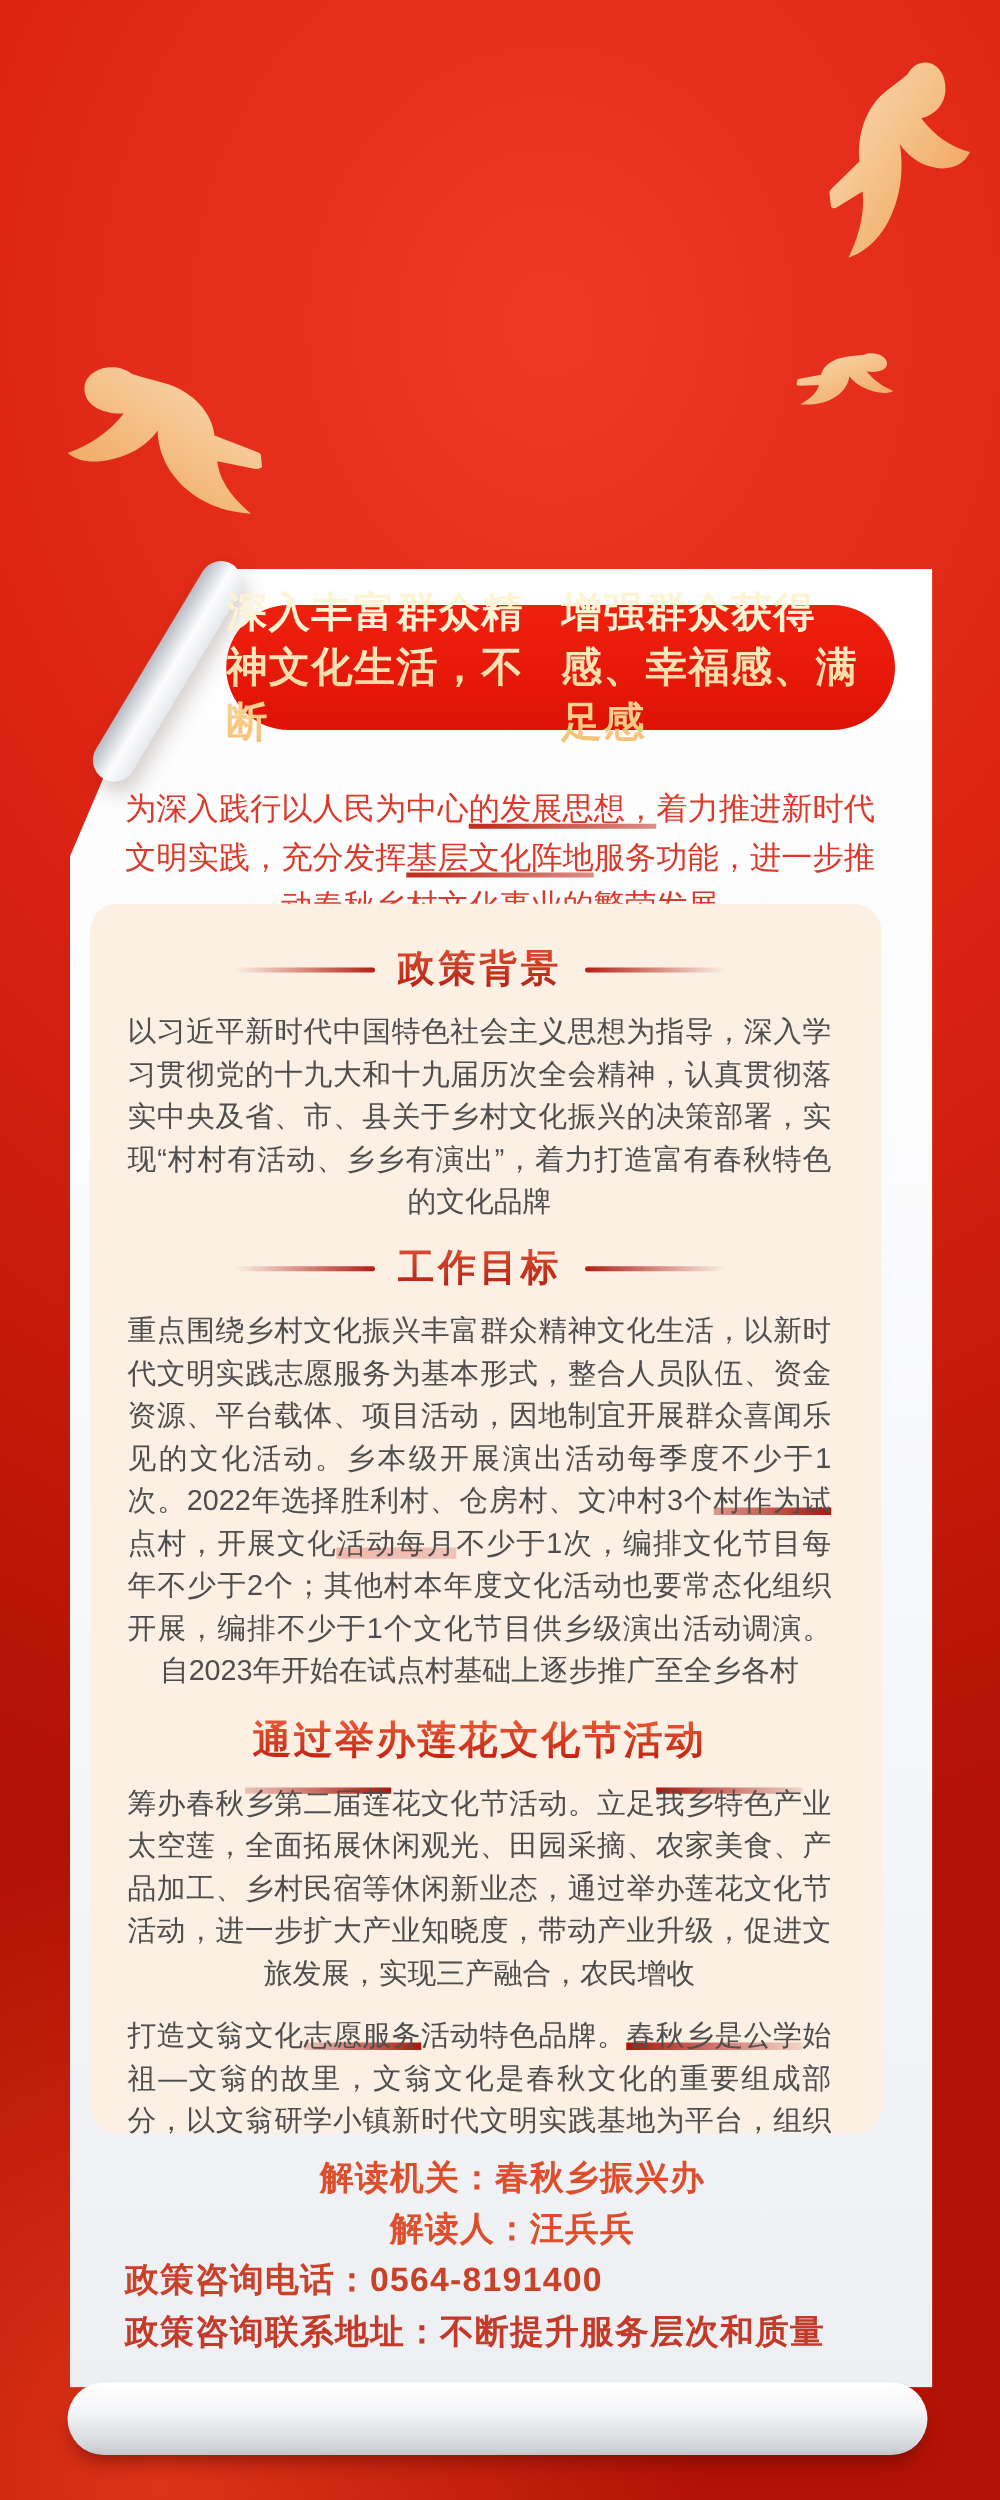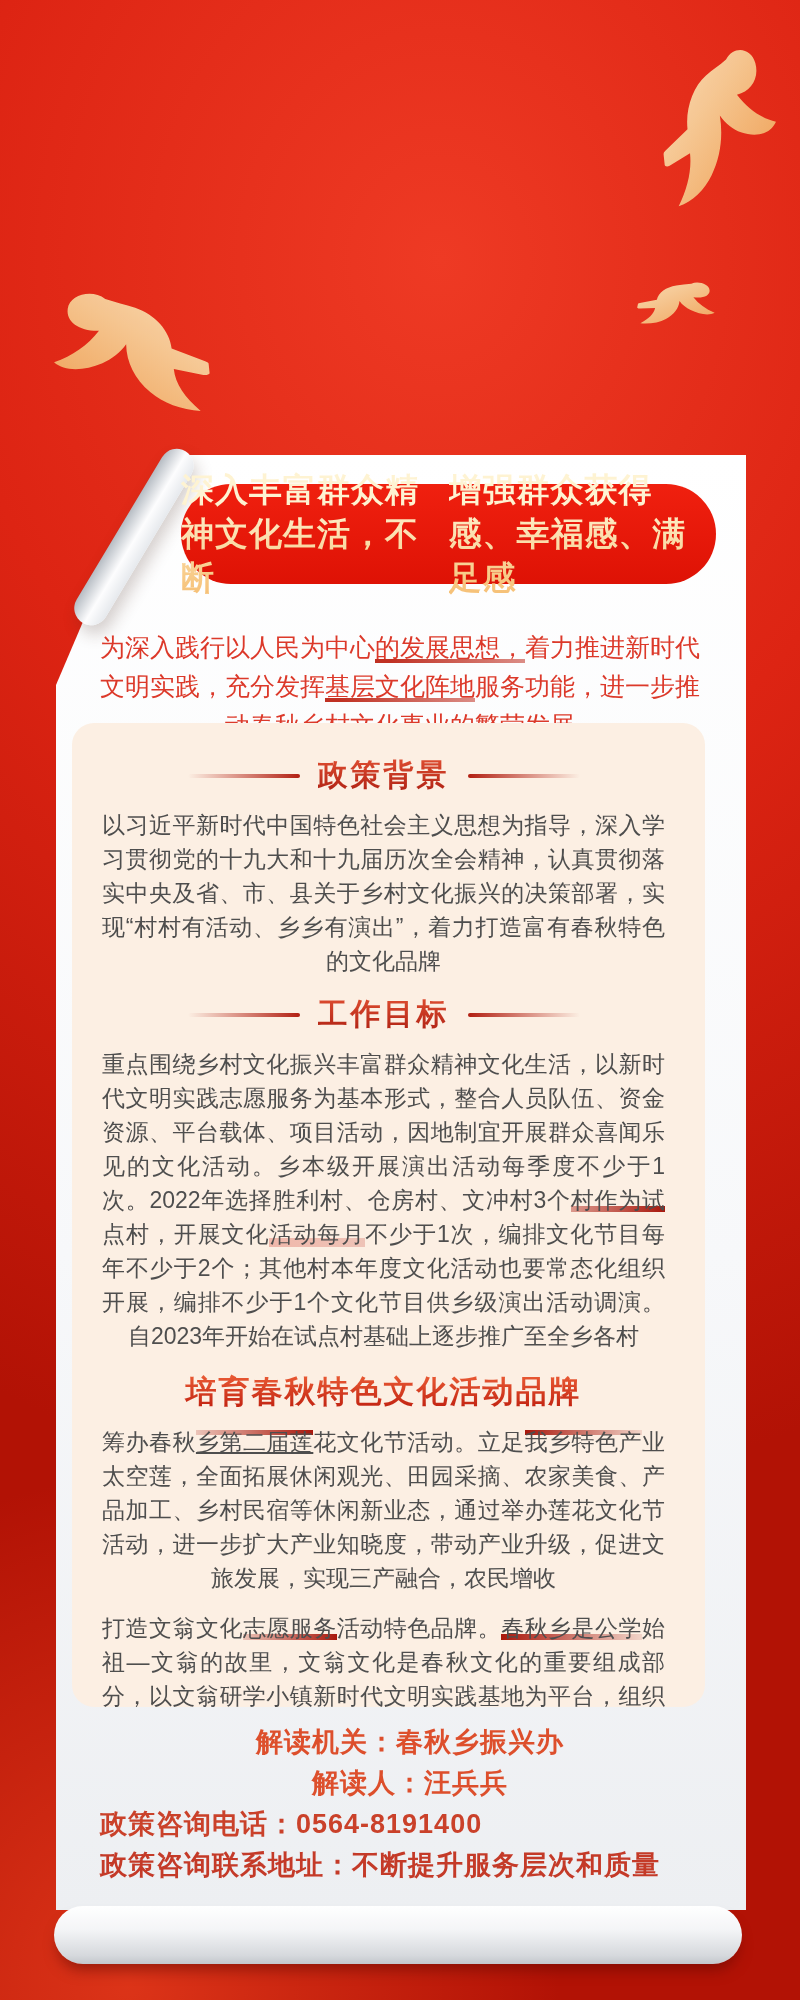--- a/index.html
+++ b/index.html
@@ -78,21 +78,21 @@
     text-align:justify;text-align-last:center;
   }
   .brand-title{
     margin:18px 0 12px 0;text-align:center;font-size:31px;font-weight:bold;letter-spacing:2px;
     background:linear-gradient(180deg,#e95a34 10%,#c12110 90%);
     -webkit-background-clip:text;background-clip:text;color:transparent;
   }
   
   .mk-under-dark{background:linear-gradient(90deg,rgba(169,23,12,.4),#a9170c) no-repeat 0 96%/100% 6px;}
   .mk-under-pink{background:linear-gradient(90deg,#f0b7aa,#eec3b7) no-repeat 0 100%/100% 9px;}
-  .mk-over-in  {background:linear-gradient(90deg,rgba(169,23,12,.2),#a9170c) no-repeat 0 1px/100% 5px;text-decoration:underline;}
+  .mk-over-in  {background:linear-gradient(90deg,rgba(169,23,12,.2),#a9170c) no-repeat 0 1px/100% 5px;}
   .mk-over-out {background:linear-gradient(90deg,#a9170c,rgba(169,23,12,.12)) no-repeat 0 1px/100% 5px;}
   .mk-under-in {background:linear-gradient(90deg,rgba(169,23,12,.2),#a9170c) no-repeat 0 96%/100% 6px;}
   .mk-under-out{background:linear-gradient(90deg,#a9170c,rgba(169,23,12,.12)) no-repeat 0 96%/100% 6px;}
   
   .contact{position:absolute;left:100px;top:1722px;width:620px;font-weight:bold;font-size:27px;}
   .contact div{line-height:41px;letter-spacing:1px;}
   .c1,.c2{color:#dd4f2c;text-align:center;}
   .c3{color:#ca412a;}
   .c4{color:#c43a28;}
   
@@ -149,21 +149,21 @@
     <p>以习近平新时代中国特色社会主义思想为指导，深入学习贯彻党的十九大和十九届历次全会精神，认真贯彻落实中央及省、市、县关于乡村文化振兴的决策部署，实现“村村有活动、乡乡有演出”，着力打造富有春秋特色的文化品牌</p>
 
     <div class="sec-head">
       <span class="dash dash-l"></span>
       <span class="sec-head-text">工作目标</span>
       <span class="dash dash-r"></span>
     </div>
 
     <p><span>重点围绕乡村文化振兴丰富群众精神文化生活，以新时代文明实践志愿服务为基本形式，整合人员队伍、资金资源、平台载体、项目活动，因地制宜开展群众喜闻乐见的文化活动。乡本级开展演出活动每季度不少于1次。2022年选择胜利村、仓房村、文冲村3个</span><span class="mk-under-dark">村作为试</span><span>点村，开展文化</span><span class="mk-under-pink">活动每月</span><span>不少于1次，编排文化节目每年不少于2个；其他村本年度文化活动也要常态化组织开展，编排不少于1个文化节目供乡级演出活动调演。自2023年开始在试点村基础上逐步推广至全乡各村</span></p>
 
-    <h3 class="brand-title">培育春秋特色文化活动品牌</h3>
+    <h3 class="brand-title">通过举办莲花文化节活动</h3>
 
     <p><span>筹办春秋</span><span class="mk-over-in">乡第二届莲</span><span>花文化节活动。立足</span><span class="mk-over-out">我乡特色产</span><span>业太空莲，全面拓展休闲观光、田园采摘、农家美食、产品加工、乡村民宿等休闲新业态，通过举办莲花文化节活动，进一步扩大产业知晓度，带动产业升级，促进文旅发展，实现三产融合，农民增收</span></p>
 
     <p><span>打造文翁文化</span><span class="mk-under-in">志愿服务</span><span>活动特色品牌。</span><span class="mk-under-out">春秋乡是公学</span><span>始祖—文翁的故里，文翁文化是春秋文化的重要组成部分，以文翁研学小镇新时代文明实践基地为平台，组织开展形式丰富多彩的新时代文明实践志愿服务活动，结合农时季节、逢年过节、“喜迎二十大”等重要时间节点，量身定制便于群众参与的活动项目，不断提升服务层次和质量</span></p>
 
   </div>
 
   <div class="contact">
     <div class="c1">解读机关：春秋乡振兴办</div>
     <div class="c2">解读人：汪兵兵</div>

